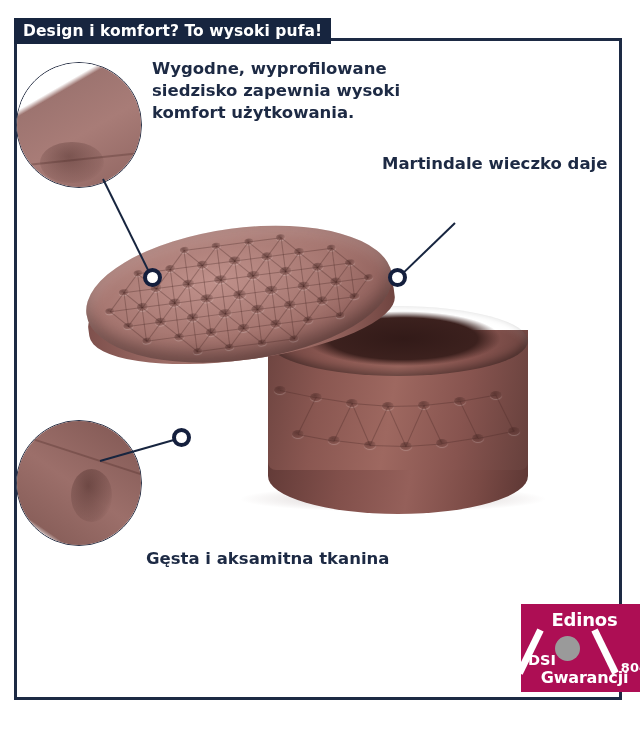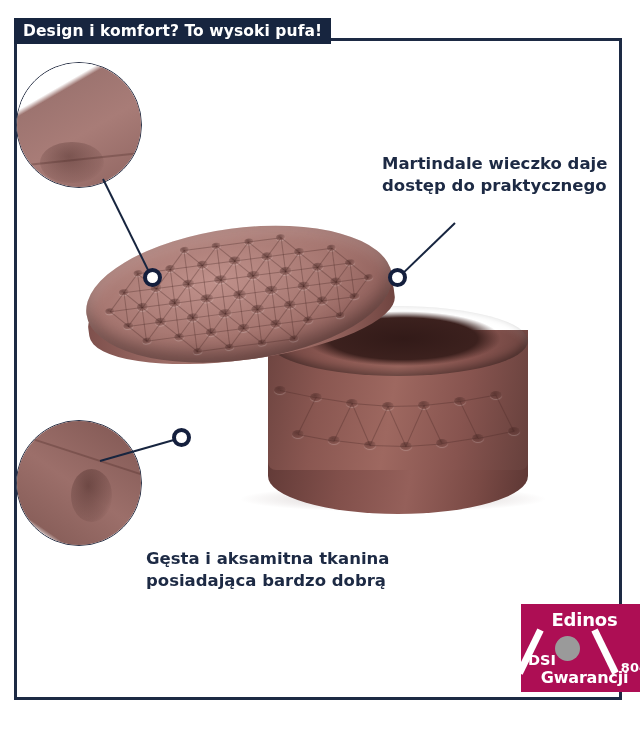--- a/index.html
+++ b/index.html
@@ -120,29 +120,32 @@
 
 <div id="canvas">
 
   <div class="frame"></div>
 
   <div class="banner">
     <span class="banner-txt">Design i komfort? To wysoki pufa!</span>
   </div>
 
 
+  <div class="txt" id="txt-seat">
+    <div>Wygodne, wyprofilowane</div>
+    <div>siedzisko zapewnia wysoki</div>
+    <div>komfort użytkowania.</div>
+  </div>
 
   <div class="txt" id="txt-lid">
     <div>Martindale wieczko daje</div>
-    <div>dostęp do praktycznego</div>
   </div>
 
   <div class="txt" id="txt-fab">
     <div>Gęsta i aksamitna tkanina</div>
-    <div>posiadająca bardzo dobrą</div>
   </div>
 
   <div class="product">
     <div class="shadow"></div>
 
     <div class="base">
       <div class="base-bottom"></div>
       <div class="base-body"></div>
       <div class="base-top"></div>
       <div class="base-rim"></div>

